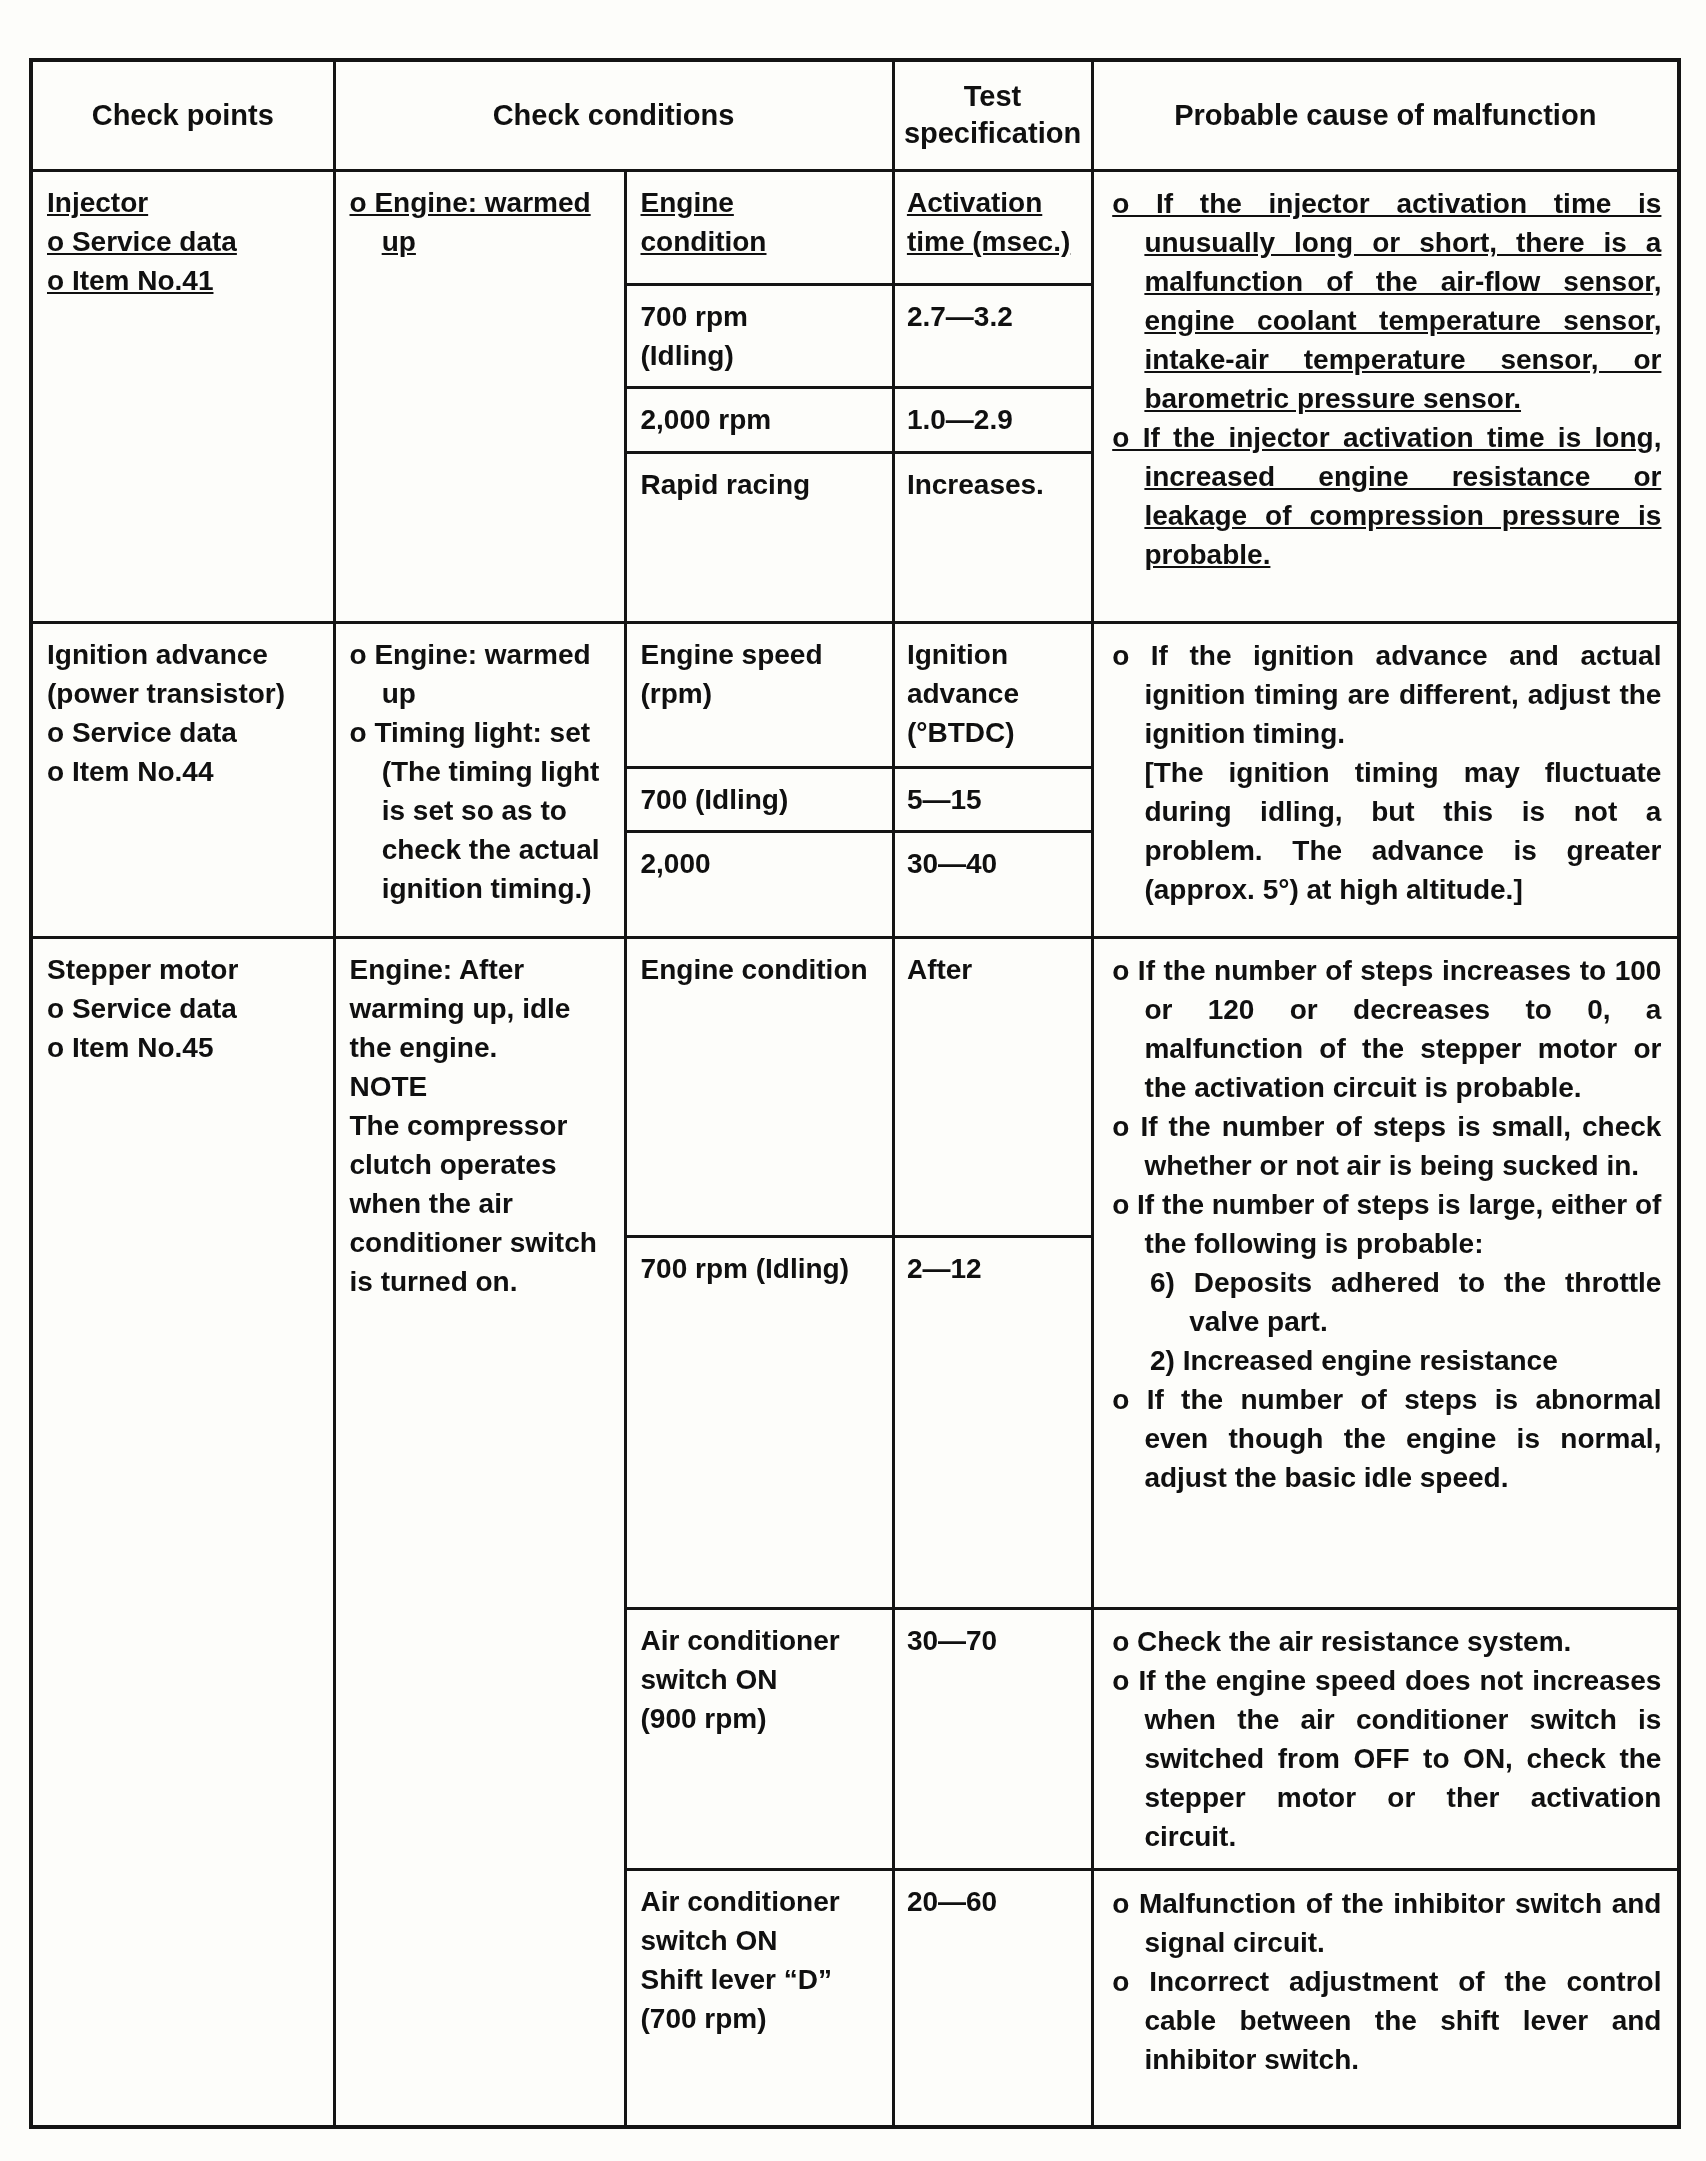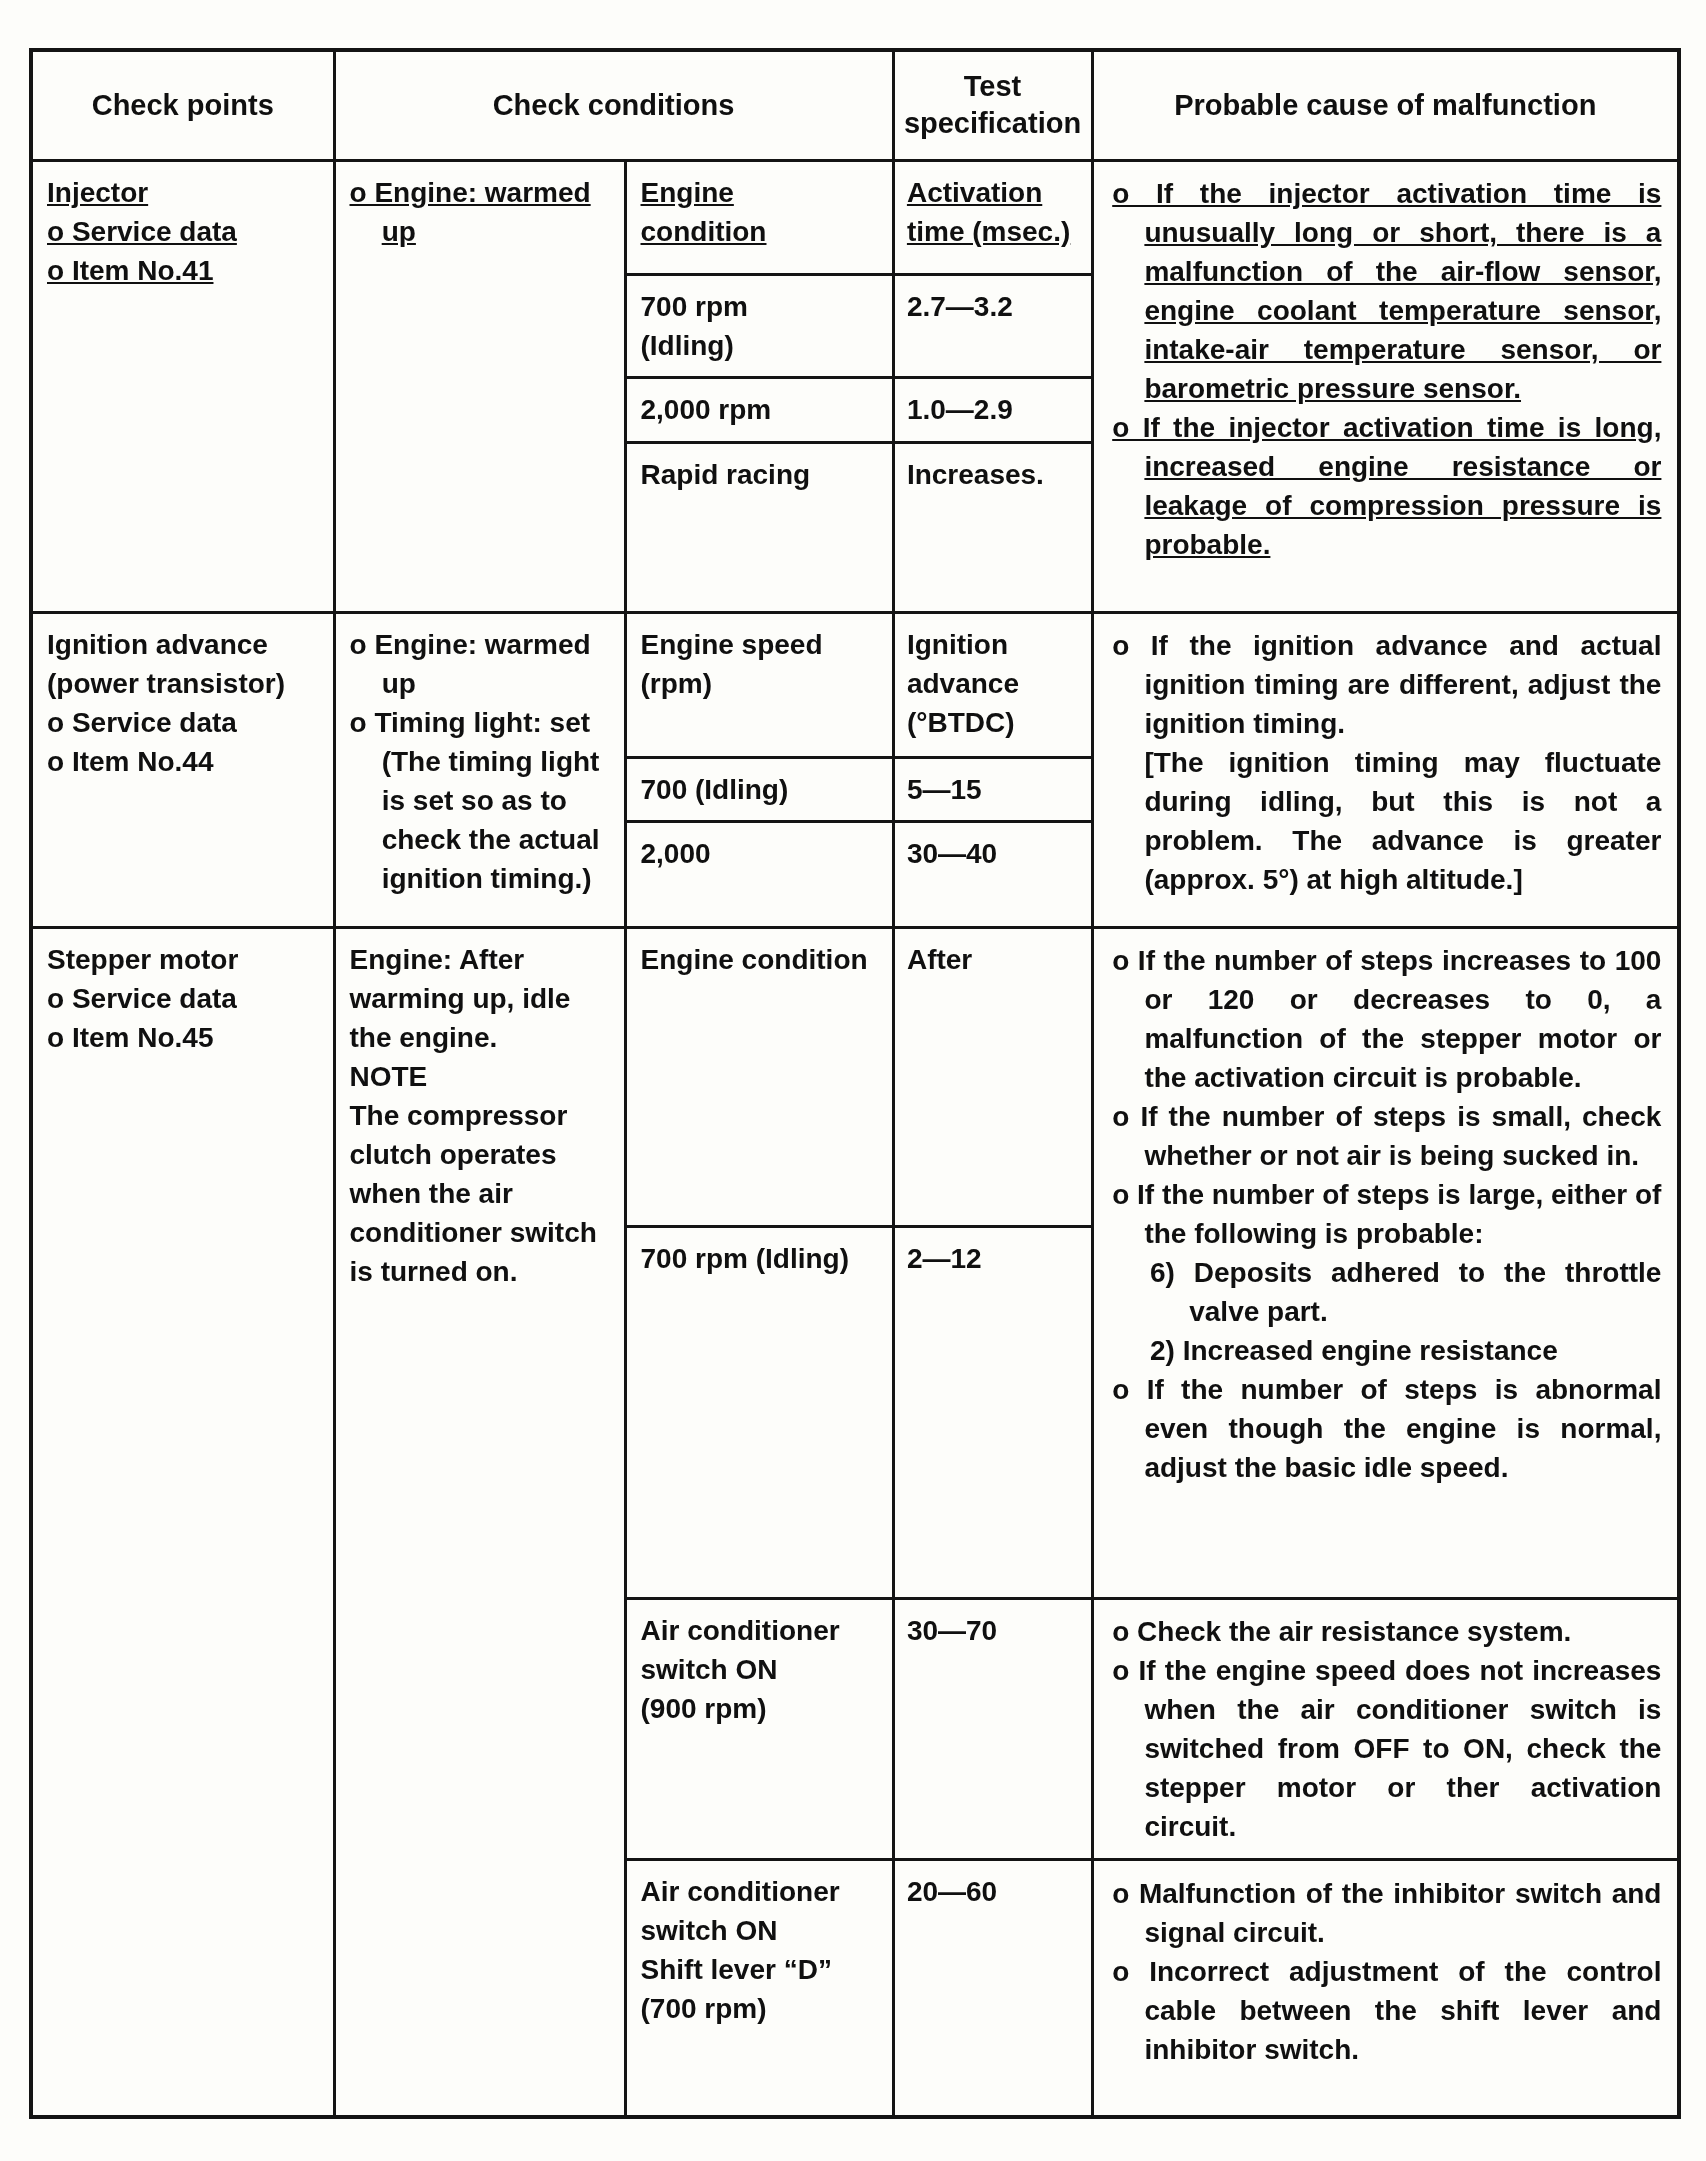--- a/index.html
+++ b/index.html
@@ -9,21 +9,21 @@
     width: 1706px;
     height: 2161px;
     background: #fdfdfa;
     font-family: "Liberation Sans", sans-serif;
     font-weight: 700;
     color: #101010;
   }
   table.check-table {
     position: absolute;
     left: 29px;
-    top: 48px;
+    top: 58px;
     width: 1649px;
     border-collapse: collapse;
     table-layout: fixed;
     border: 4.7px solid #141414;
   }
   td {
     border: 3.1px solid #141414;
     vertical-align: top;
     font-size: 28px;
     line-height: 39px;

